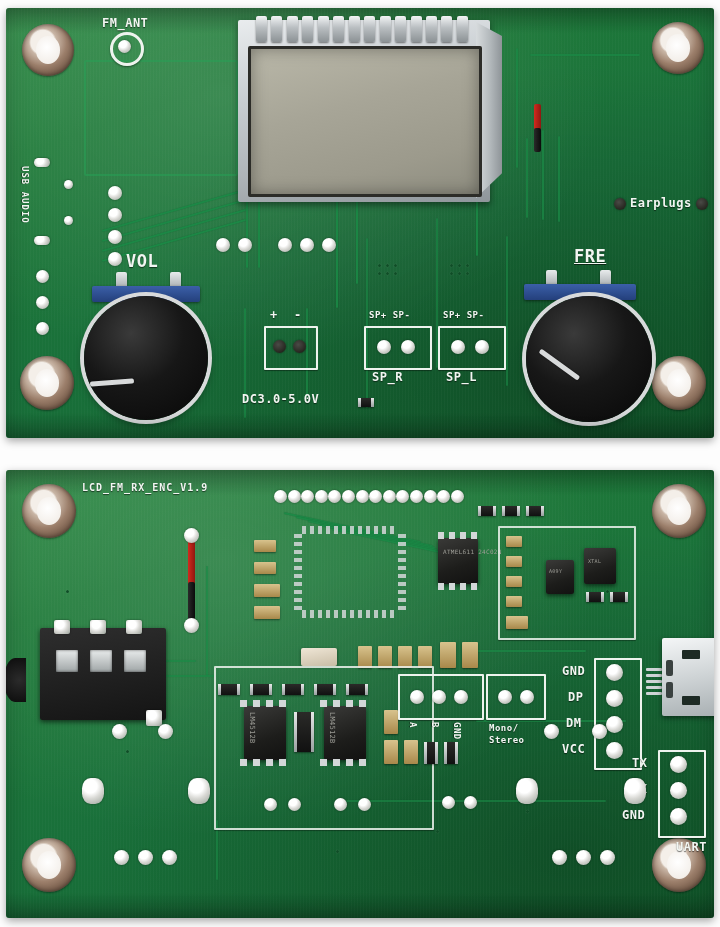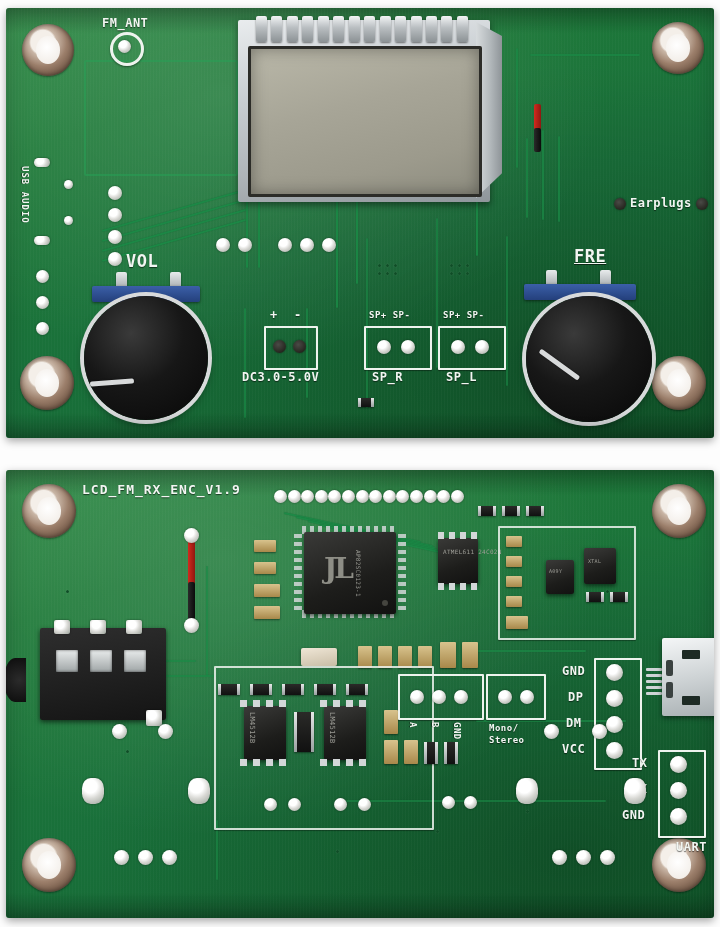--- a/index.html
+++ b/index.html
@@ -24,21 +24,21 @@
       radial-gradient(ellipse at 80% 85%,rgba(0,0,0,.25),rgba(0,0,0,0) 60%);
   }
   .shadowband{position:absolute;left:0;right:0;height:26px;
     background:linear-gradient(180deg,rgba(0,0,0,.22),rgba(0,0,0,0));}
 
   
   .silk{position:absolute;color:#f2f6f2;font-weight:700;letter-spacing:.5px;
         text-shadow:0 1px 1px rgba(0,0,0,.55);white-space:nowrap;}
   .silk.sm{font-size:9px;}
   .silk.md{font-size:12px;}
-  .silk.lg{font-size:13px;}
+  .silk.lg{font-size:10px;}
   .silk.xl{font-size:17px;}
   .rot90{transform:rotate(90deg);transform-origin:left top;}
 
   
   .mount{position:absolute;border-radius:50%;
      background:radial-gradient(circle at 40% 35%,#f4efe9 0 26%,#c9b6a6 30%,#9c7f6b 52%,#7d6250 70%,#5c4638 100%);
      box-shadow:inset 0 0 5px rgba(0,0,0,.55),0 1px 2px rgba(0,0,0,.4);}
   .mount::after{content:"";position:absolute;left:27%;top:24%;width:46%;height:52%;
      border-radius:50%;background:radial-gradient(circle at 45% 40%,#ffffff,#efe9e2);}
 
@@ -241,21 +241,21 @@
     <div class="enc-leg" style="left:594px;top:262px;"></div>
     <div class="enc-body" style="left:518px;top:276px;width:112px;height:16px;"></div>
     <div class="knob" style="left:520px;top:288px;width:126px;height:126px;"></div>
     <div class="knob-line" style="left:534px;top:340px;width:48px;transform:rotate(36deg);transform-origin:left center;"></div>
 
     <div class="silk md" style="left:264px;top:300px;">+</div>
     <div class="silk md" style="left:288px;top:300px;">-</div>
     <div class="silkbox" style="left:258px;top:318px;width:50px;height:40px;"></div>
     <div class="pad dark" style="left:267px;top:332px;width:13px;height:13px;"></div>
     <div class="pad dark" style="left:287px;top:332px;width:13px;height:13px;"></div>
-    <div class="silk md" style="left:236px;top:362px;">DC3.0-5.0V</div>
+    <div class="silk md" style="left:236px;top:384px;">DC3.0-5.0V</div>
 
     <div class="silk sm" style="left:363px;top:302px;">SP+ SP-</div>
     <div class="silkbox" style="left:358px;top:318px;width:64px;height:40px;"></div>
     <div class="pad" style="left:371px;top:332px;width:14px;height:14px;"></div>
     <div class="pad" style="left:395px;top:332px;width:14px;height:14px;"></div>
     <div class="silk md" style="left:366px;top:362px;">SP_R</div>
 
     <div class="silk sm" style="left:437px;top:302px;">SP+ SP-</div>
     <div class="silkbox" style="left:432px;top:318px;width:64px;height:40px;"></div>
     <div class="pad" style="left:445px;top:332px;width:14px;height:14px;"></div>
@@ -314,26 +314,20 @@
     <div class="pad" style="left:178px;top:148px;width:15px;height:15px;"></div>
 
     <div class="qfp-pins" style="left:296px;top:56px;width:96px;height:8px;opacity:.85;
          background:repeating-linear-gradient(90deg,#d3d7d8 0 4px,transparent 4px 8px);"></div>
     <div class="qfp-pins" style="left:296px;top:140px;width:96px;height:8px;opacity:.85;
          background:repeating-linear-gradient(90deg,#d3d7d8 0 4px,transparent 4px 8px);"></div>
     <div class="qfp-pins" style="left:288px;top:64px;width:8px;height:78px;opacity:.85;
          background:repeating-linear-gradient(180deg,#d3d7d8 0 4px,transparent 4px 8px);"></div>
     <div class="qfp-pins" style="left:392px;top:64px;width:8px;height:78px;opacity:.85;
          background:repeating-linear-gradient(180deg,#d3d7d8 0 4px,transparent 4px 8px);"></div>
-    <div class="ic" style="left:298px;top:62px;width:92px;height:82px;">
-      <div style="position:absolute;left:20px;top:20px;font-size:28px;color:#8e8e86;font-weight:700;
-                  font-family:'DejaVu Serif',serif;letter-spacing:-3px;">JL</div>
-      <div class="ic-label" style="left:58px;top:18px;transform:rotate(90deg);transform-origin:left top;">AP82SC0123-1</div>
-      <div style="position:absolute;right:8px;bottom:8px;width:6px;height:6px;border-radius:50%;background:#45453f;"></div>
-    </div>
 
     <div class="ic" style="left:432px;top:68px;width:40px;height:46px;">
       <div class="ic-label" style="left:5px;top:10px;">ATMEL611 24C02N</div>
     </div>
     <div class="qfp-pins" style="left:432px;top:62px;width:40px;height:7px;
          background:repeating-linear-gradient(90deg,#d3d7d8 0 6px,transparent 6px 11px);"></div>
     <div class="qfp-pins" style="left:432px;top:113px;width:40px;height:7px;
          background:repeating-linear-gradient(90deg,#d3d7d8 0 6px,transparent 6px 11px);"></div>
 
     <div class="silkbox" style="left:492px;top:56px;width:134px;height:110px;opacity:.85;"></div>

